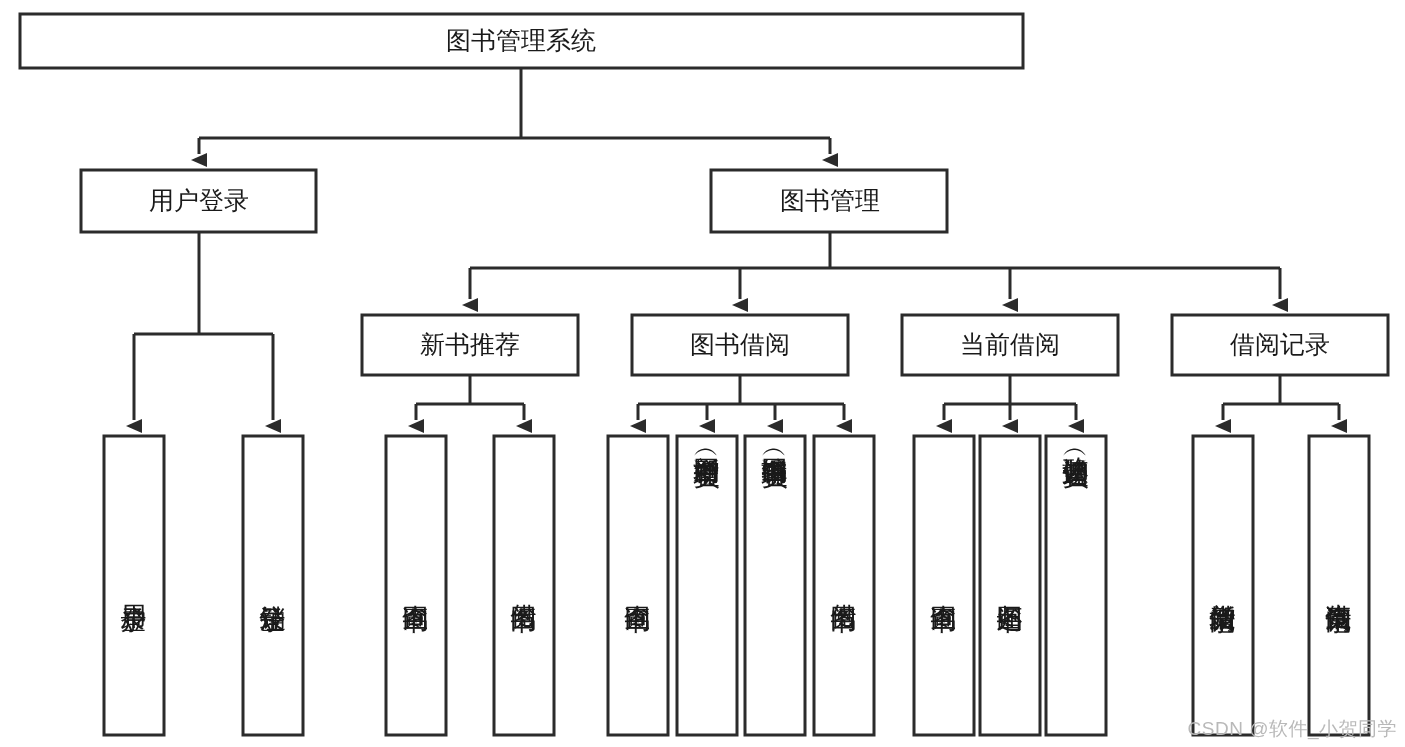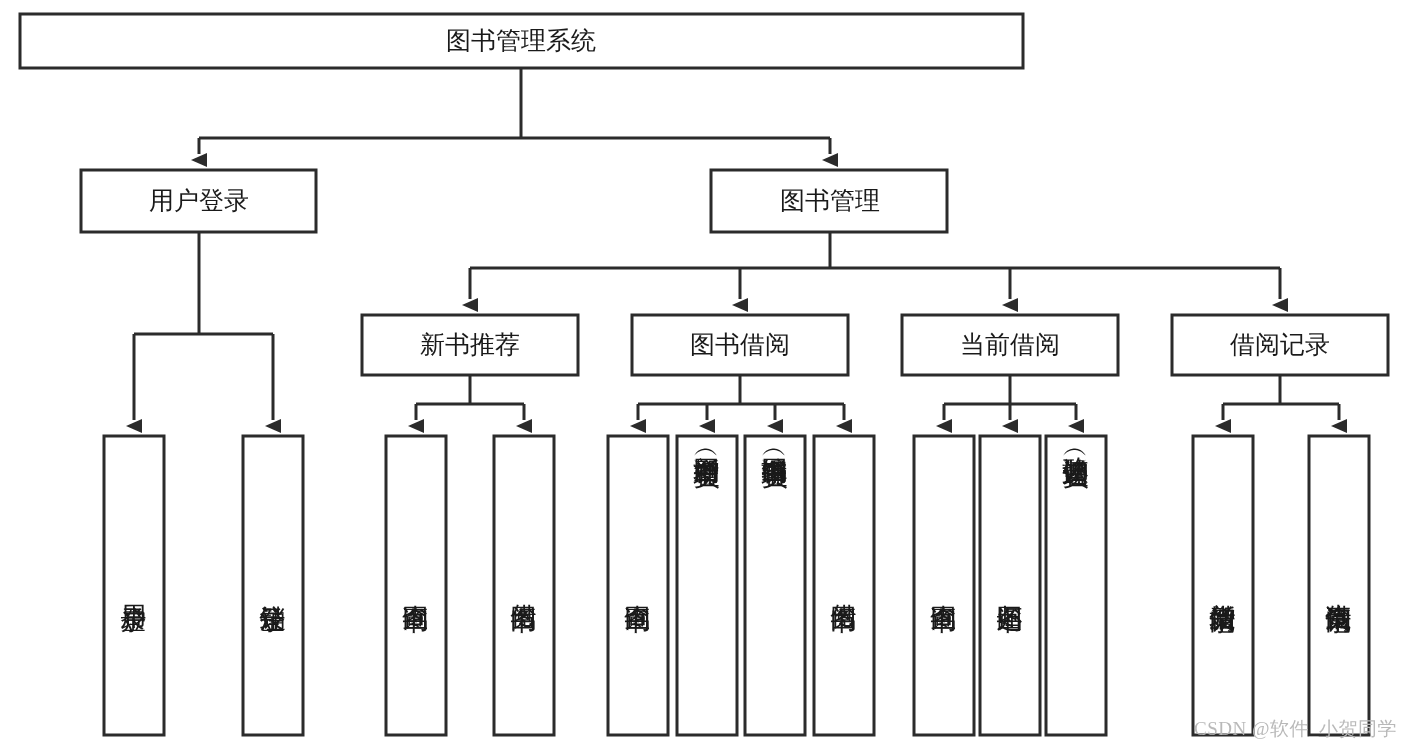--- a/index.html
+++ b/index.html
@@ -64,21 +64,21 @@
     line-height: 1.08;
     color: #1a1a1a;
     letter-spacing: 1px;
     text-align: center;
     white-space: nowrap;
   }
   .watermark {
     position: absolute;
     right: 8px;
     bottom: 5px;
-    font-family: Liberation Serif, serif;
+    font-family: Liberation Sans, sans-serif;
     font-size: 19px;
     color: #b9b9b9;
     letter-spacing: 0.5px;
     white-space: nowrap;
     text-align: right;
   }
 </style>
 </head>
 <body>
 

